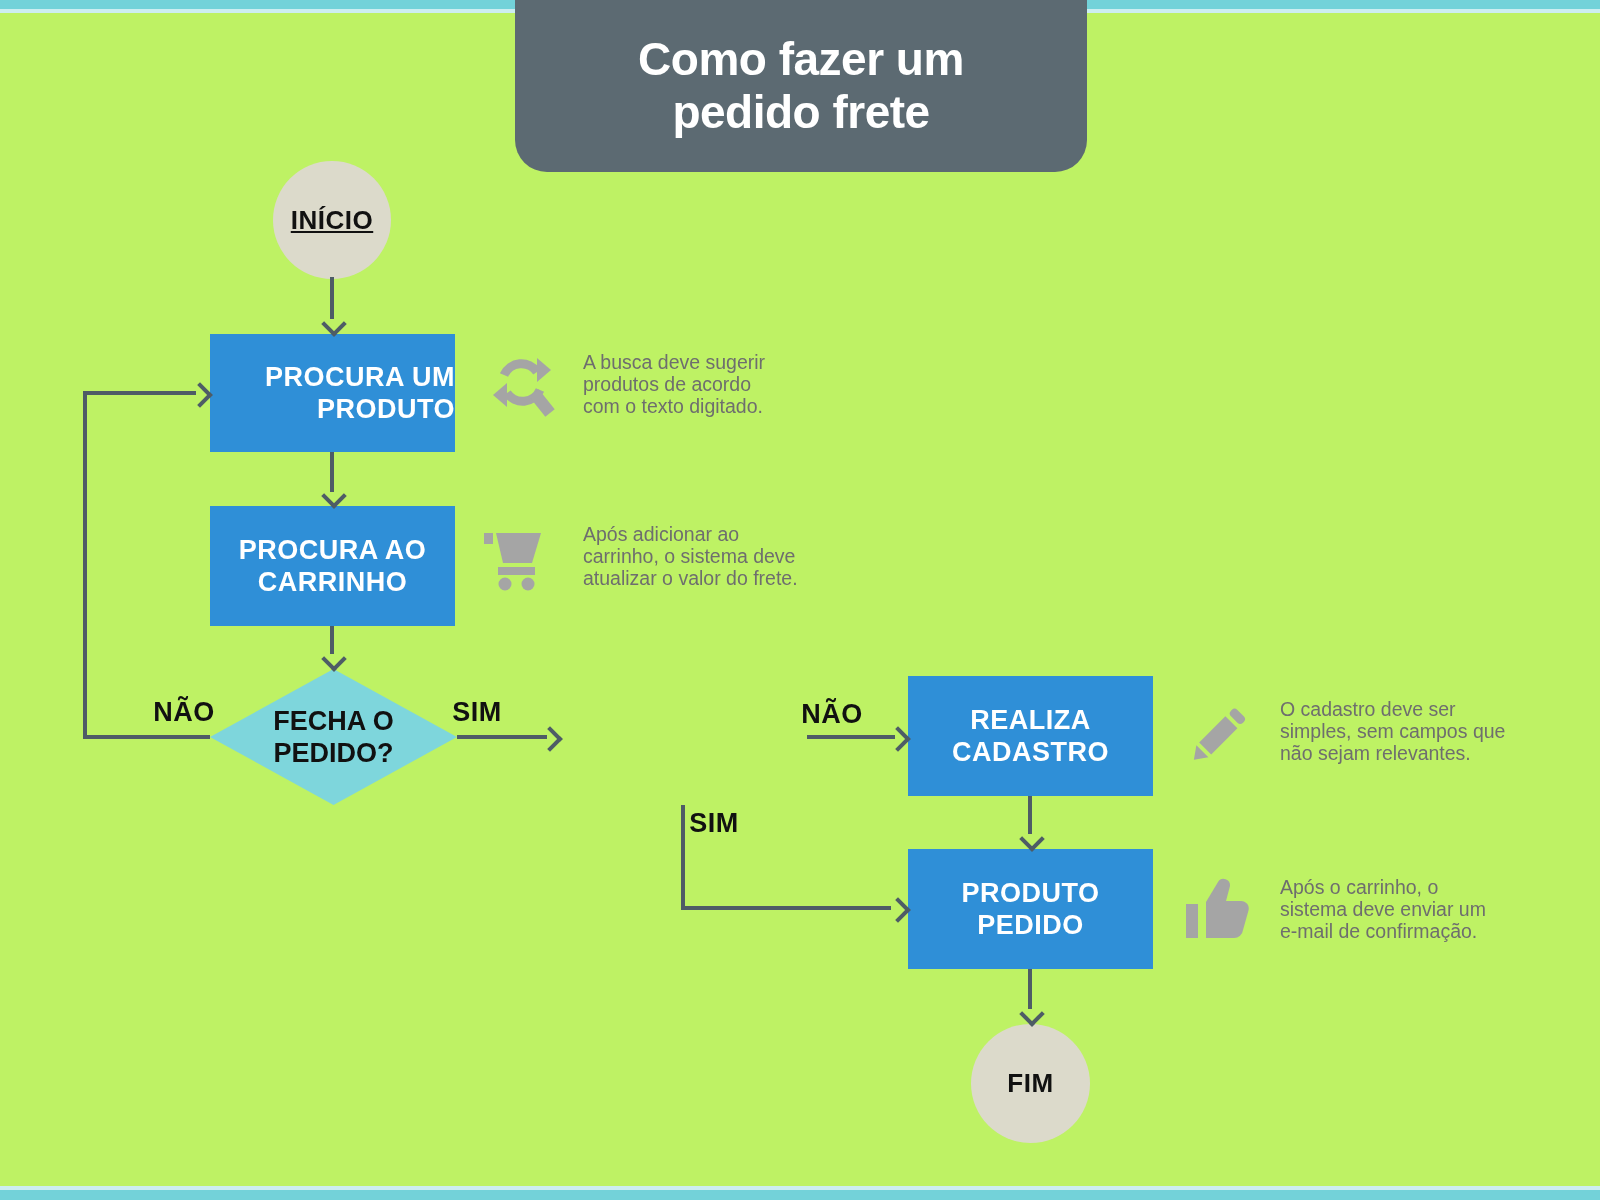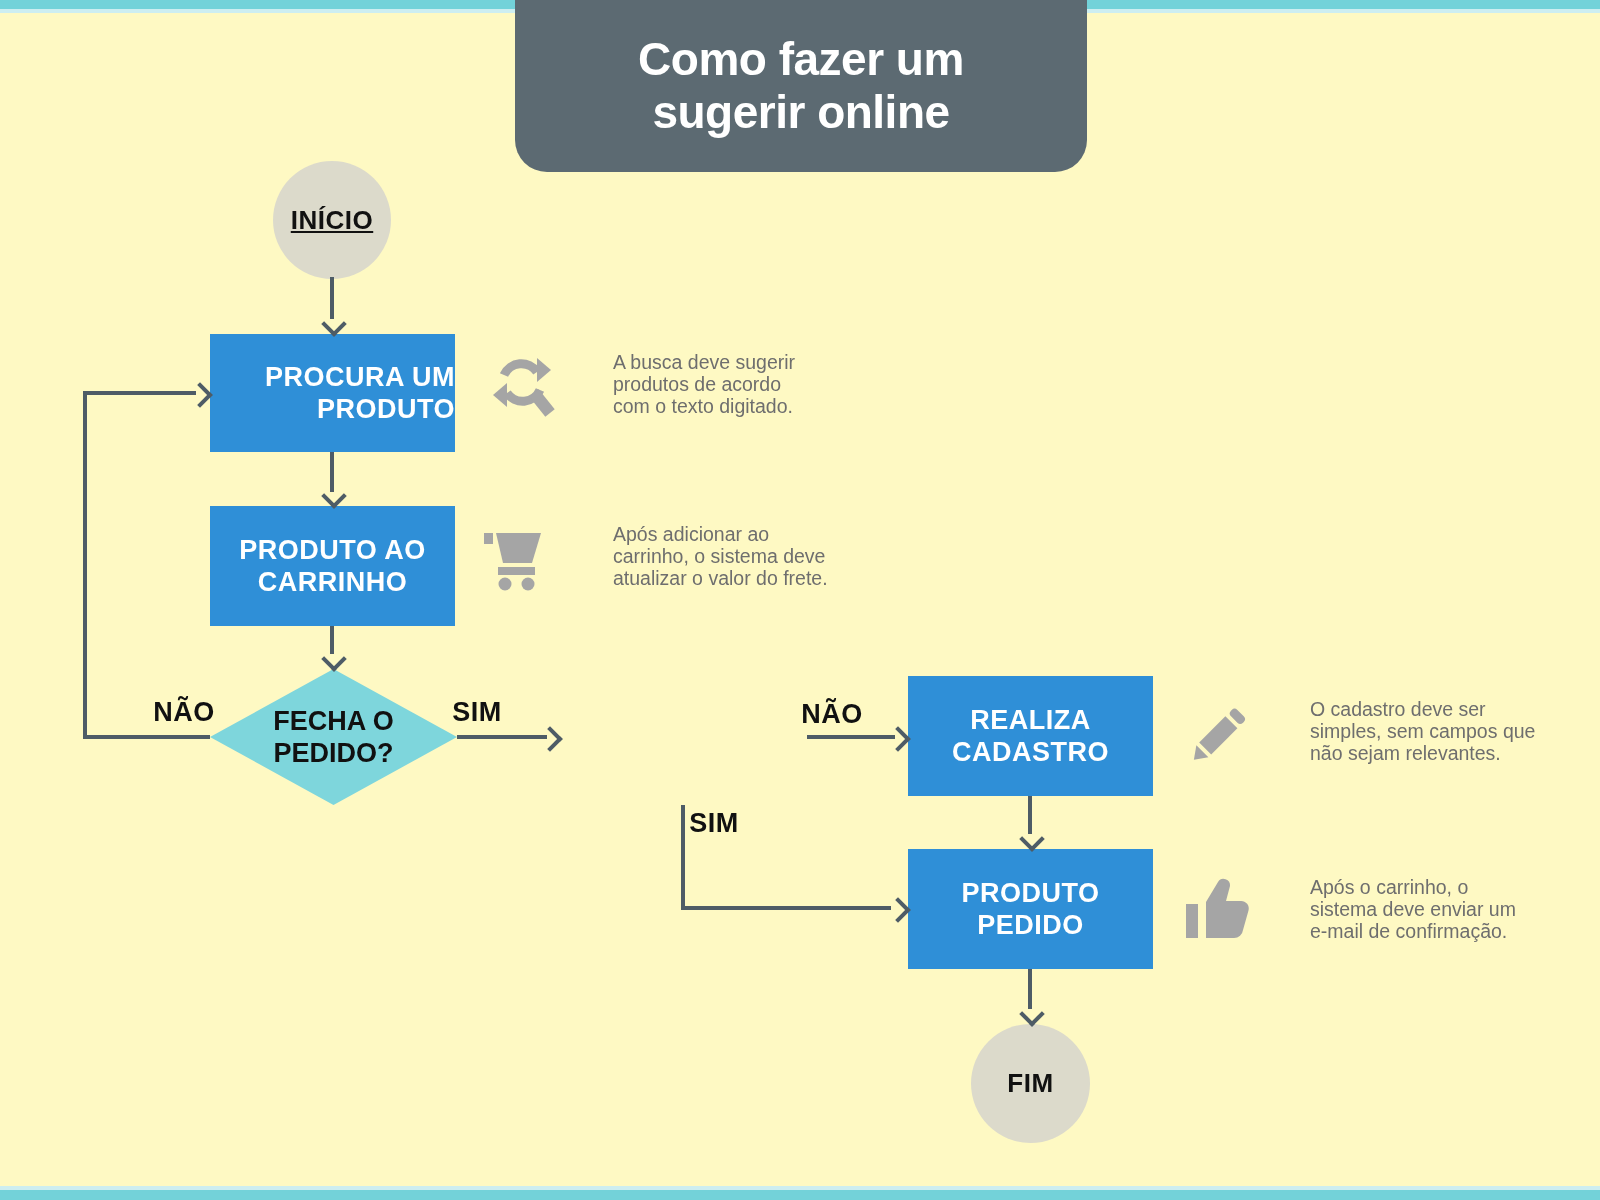--- a/index.html
+++ b/index.html
@@ -1,17 +1,17 @@
 <!DOCTYPE html>
 <html><head>
 <meta charset="utf-8">
 <style>
   html,body{margin:0;padding:0;}
   .canvas{
-    position:relative;width:1600px;height:1200px;background:#fef9c3;
+    position:relative;width:1600px;height:1200px;background:#bef264;
     overflow:hidden;font-family:"Liberation Sans",sans-serif;
   }
   
   .bar-top{position:absolute;left:0;top:0;width:1600px;height:13px;
     background:linear-gradient(#73d2d9 0 9px,#cdeef1 9px 13px);}
   .bar-bottom{position:absolute;left:0;top:1186px;width:1600px;height:14px;
     background:linear-gradient(#cdeef1 0 4px,#73d2d9 4px 14px);}
   
   .title-plate{position:absolute;left:515px;top:0;width:572px;height:172px;
     background:#5c6a72;border-radius:0 0 32px 32px;display:flex;flex-direction:column;
@@ -46,48 +46,48 @@
   .ah-d{position:absolute;width:14px;height:14px;border-right:4px solid #4e5c66;
     border-bottom:4px solid #4e5c66;transform:rotate(45deg);}
   .ah-r{position:absolute;width:14px;height:14px;border-top:4px solid #4e5c66;
     border-right:4px solid #4e5c66;transform:rotate(45deg);}
   
   .elabel{position:absolute;transform:translate(-50%,-50%);color:#111;
     font-weight:bold;font-size:27px;letter-spacing:0.5px;white-space:nowrap;}
   
   .note-icon{position:absolute;}
   .note{position:absolute;color:#6e6e6e;font-size:19.5px;line-height:22px;}
-  .note span{display:block;margin-left:30px;}
+  .note span{display:block;}
 </style>
 </head>
 <body>
 
 <div class="canvas">
 
   <div class="bar-top"></div>
   <div class="bar-bottom"></div>
 
   <div class="title-plate">
     <span>Como fazer um</span>
-    <span>sugerir online</span>
+    <span>pedido frete</span>
   </div>
 
   <div class="terminal t-start">
     <span>INÍCIO</span>
   </div>
   <div class="terminal t-end">
     <span>FIM</span>
   </div>
 
   <div class="process p1">
     <span>PROCURA UM</span>
     <span>PRODUTO</span>
   </div>
   <div class="process p2">
-    <span>PRODUTO AO</span>
+    <span>PROCURA AO</span>
     <span>CARRINHO</span>
   </div>
   <div class="process p3">
     <span>REALIZA</span>
     <span>CADASTRO</span>
   </div>
   <div class="process p4">
     <span>PRODUTO</span>
     <span>PEDIDO</span>
   </div>

